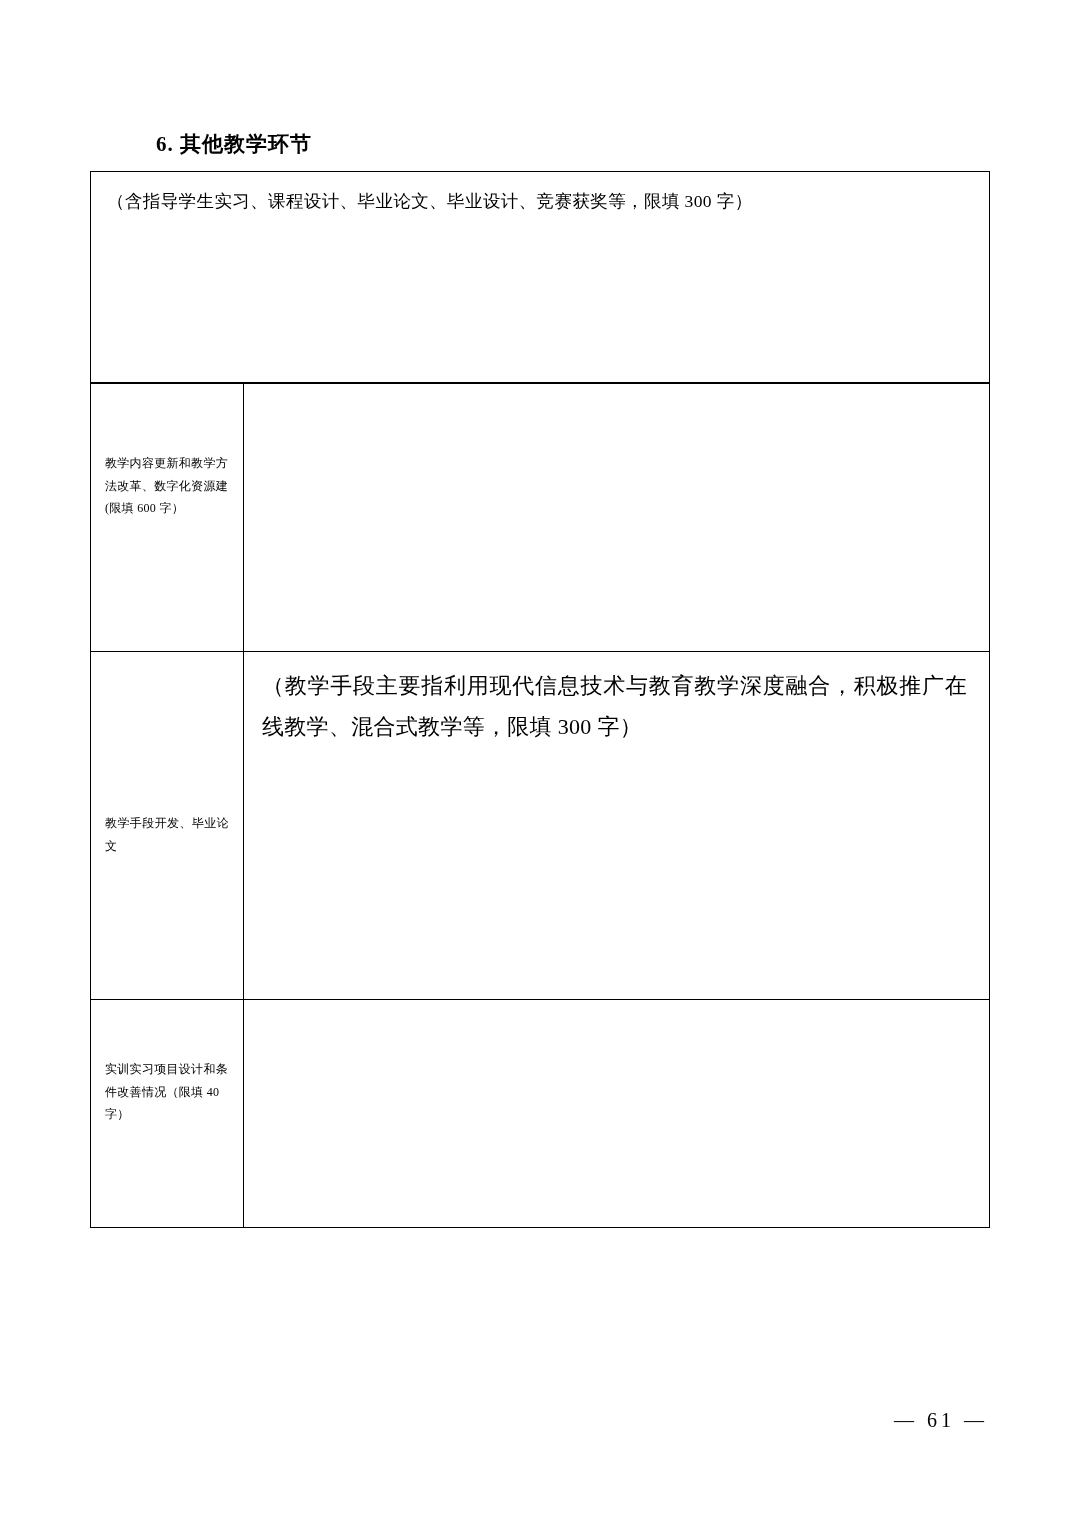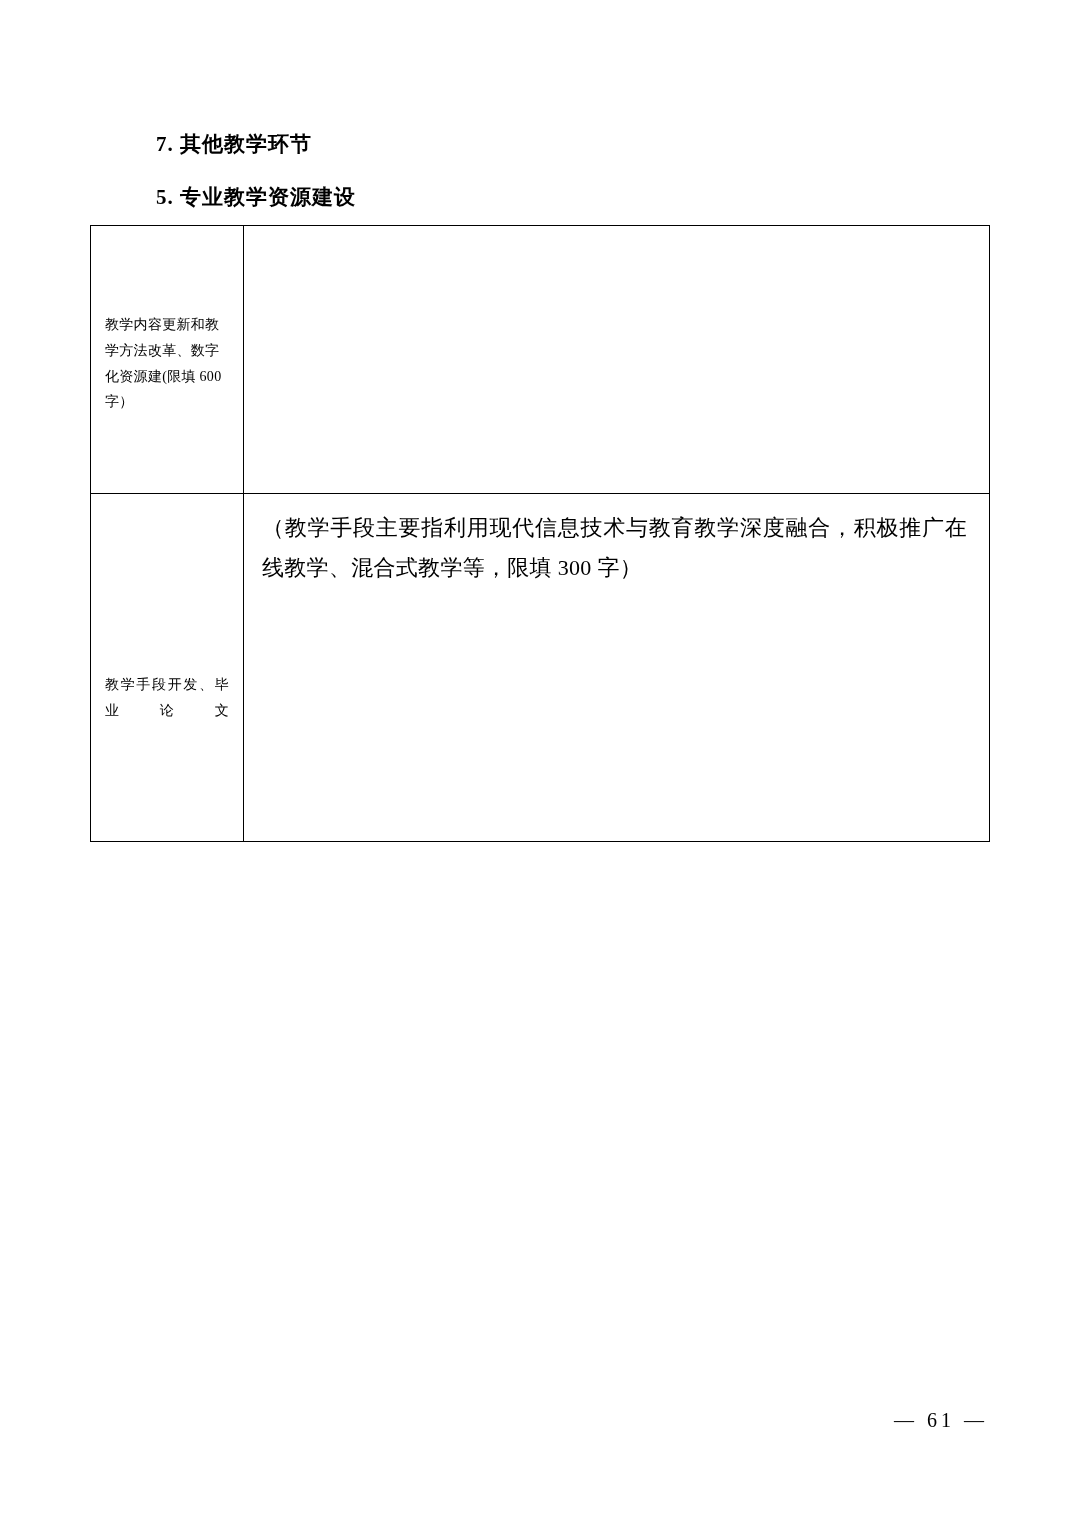--- a/index.html
+++ b/index.html
@@ -59,25 +59,24 @@
   .note-indent {
     text-indent: 0;
   }
   .box-1 {
     height: 210px;
   }
   .label-cell {
     width: 152px;
   }
   .label-text {
-    font-size: 14px;
+    font-size: 12px;
     line-height: 1.85;
     padding: 0 14px;
     letter-spacing: 0.3px;
-    margin-top: 18px;
   }
   .row1 .label-cell-inner {
     padding-top: 68px;
   }
   .row2 .label-cell-inner {
     padding-top: 160px;
   }
   .row2 .label-text {
     text-align: justify;
     text-align-last: justify;
@@ -110,24 +109,32 @@
     letter-spacing: 4px;
     font-family: "Liberation Serif", "DejaVu Serif", serif;
   }
 </style>
 </head>
 <body>
 
 <div class="page">
   <div class="content">
 
-    <div class="section-heading">7. 其他教学环节</div>
+    <div class="section-heading">6. 其他教学环节</div>
 
+    <table class="frame">
+      <tbody>
+          <tr>
+        <td class="box-1">
+          <div class="note note-indent">（含指导学生实习、课程设计、毕业论文、毕业设计、竞赛获奖等，限填 300 字）</div>
+        </td>
+      </tr>
+    </tbody>
+      </table>
 
-    <div class="section-heading heading-2">5. 专业教学资源建设</div>
 
     <table class="frame">
       <tbody>
           <tr class="row1 r1">
         <td class="label-cell">
           <div class="label-cell-inner">
             <div class="label-text">教学内容更新和教学方法改革、数字化资源建(限填 600 字）</div>
           </div>
         </td>
         <td class="body-cell">
@@ -137,19 +144,29 @@
       <tr class="row2 r2">
         <td class="label-cell">
           <div class="label-cell-inner">
             <div class="label-text">教学手段开发、毕业论文</div>
           </div>
         </td>
         <td class="body-cell">
           <div class="note-body hang">（教学手段主要指利用现代信息技术与教育教学深度融合，积极推广在线教学、混合式教学等，限填 300 字）</div>
         </td>
       </tr>
+      <tr class="row3 r3">
+        <td class="label-cell">
+          <div class="label-cell-inner">
+            <div class="label-text">实训实习项目设计和条件改善情况（限填 40 字）</div>
+          </div>
+        </td>
+        <td class="body-cell">
+          <div class="note-body"></div>
+        </td>
+      </tr>
     </tbody>
       </table>
 
   </div>
 
   <div class="page-number">— 61 —</div>
 </div>
 
 </body></html>

